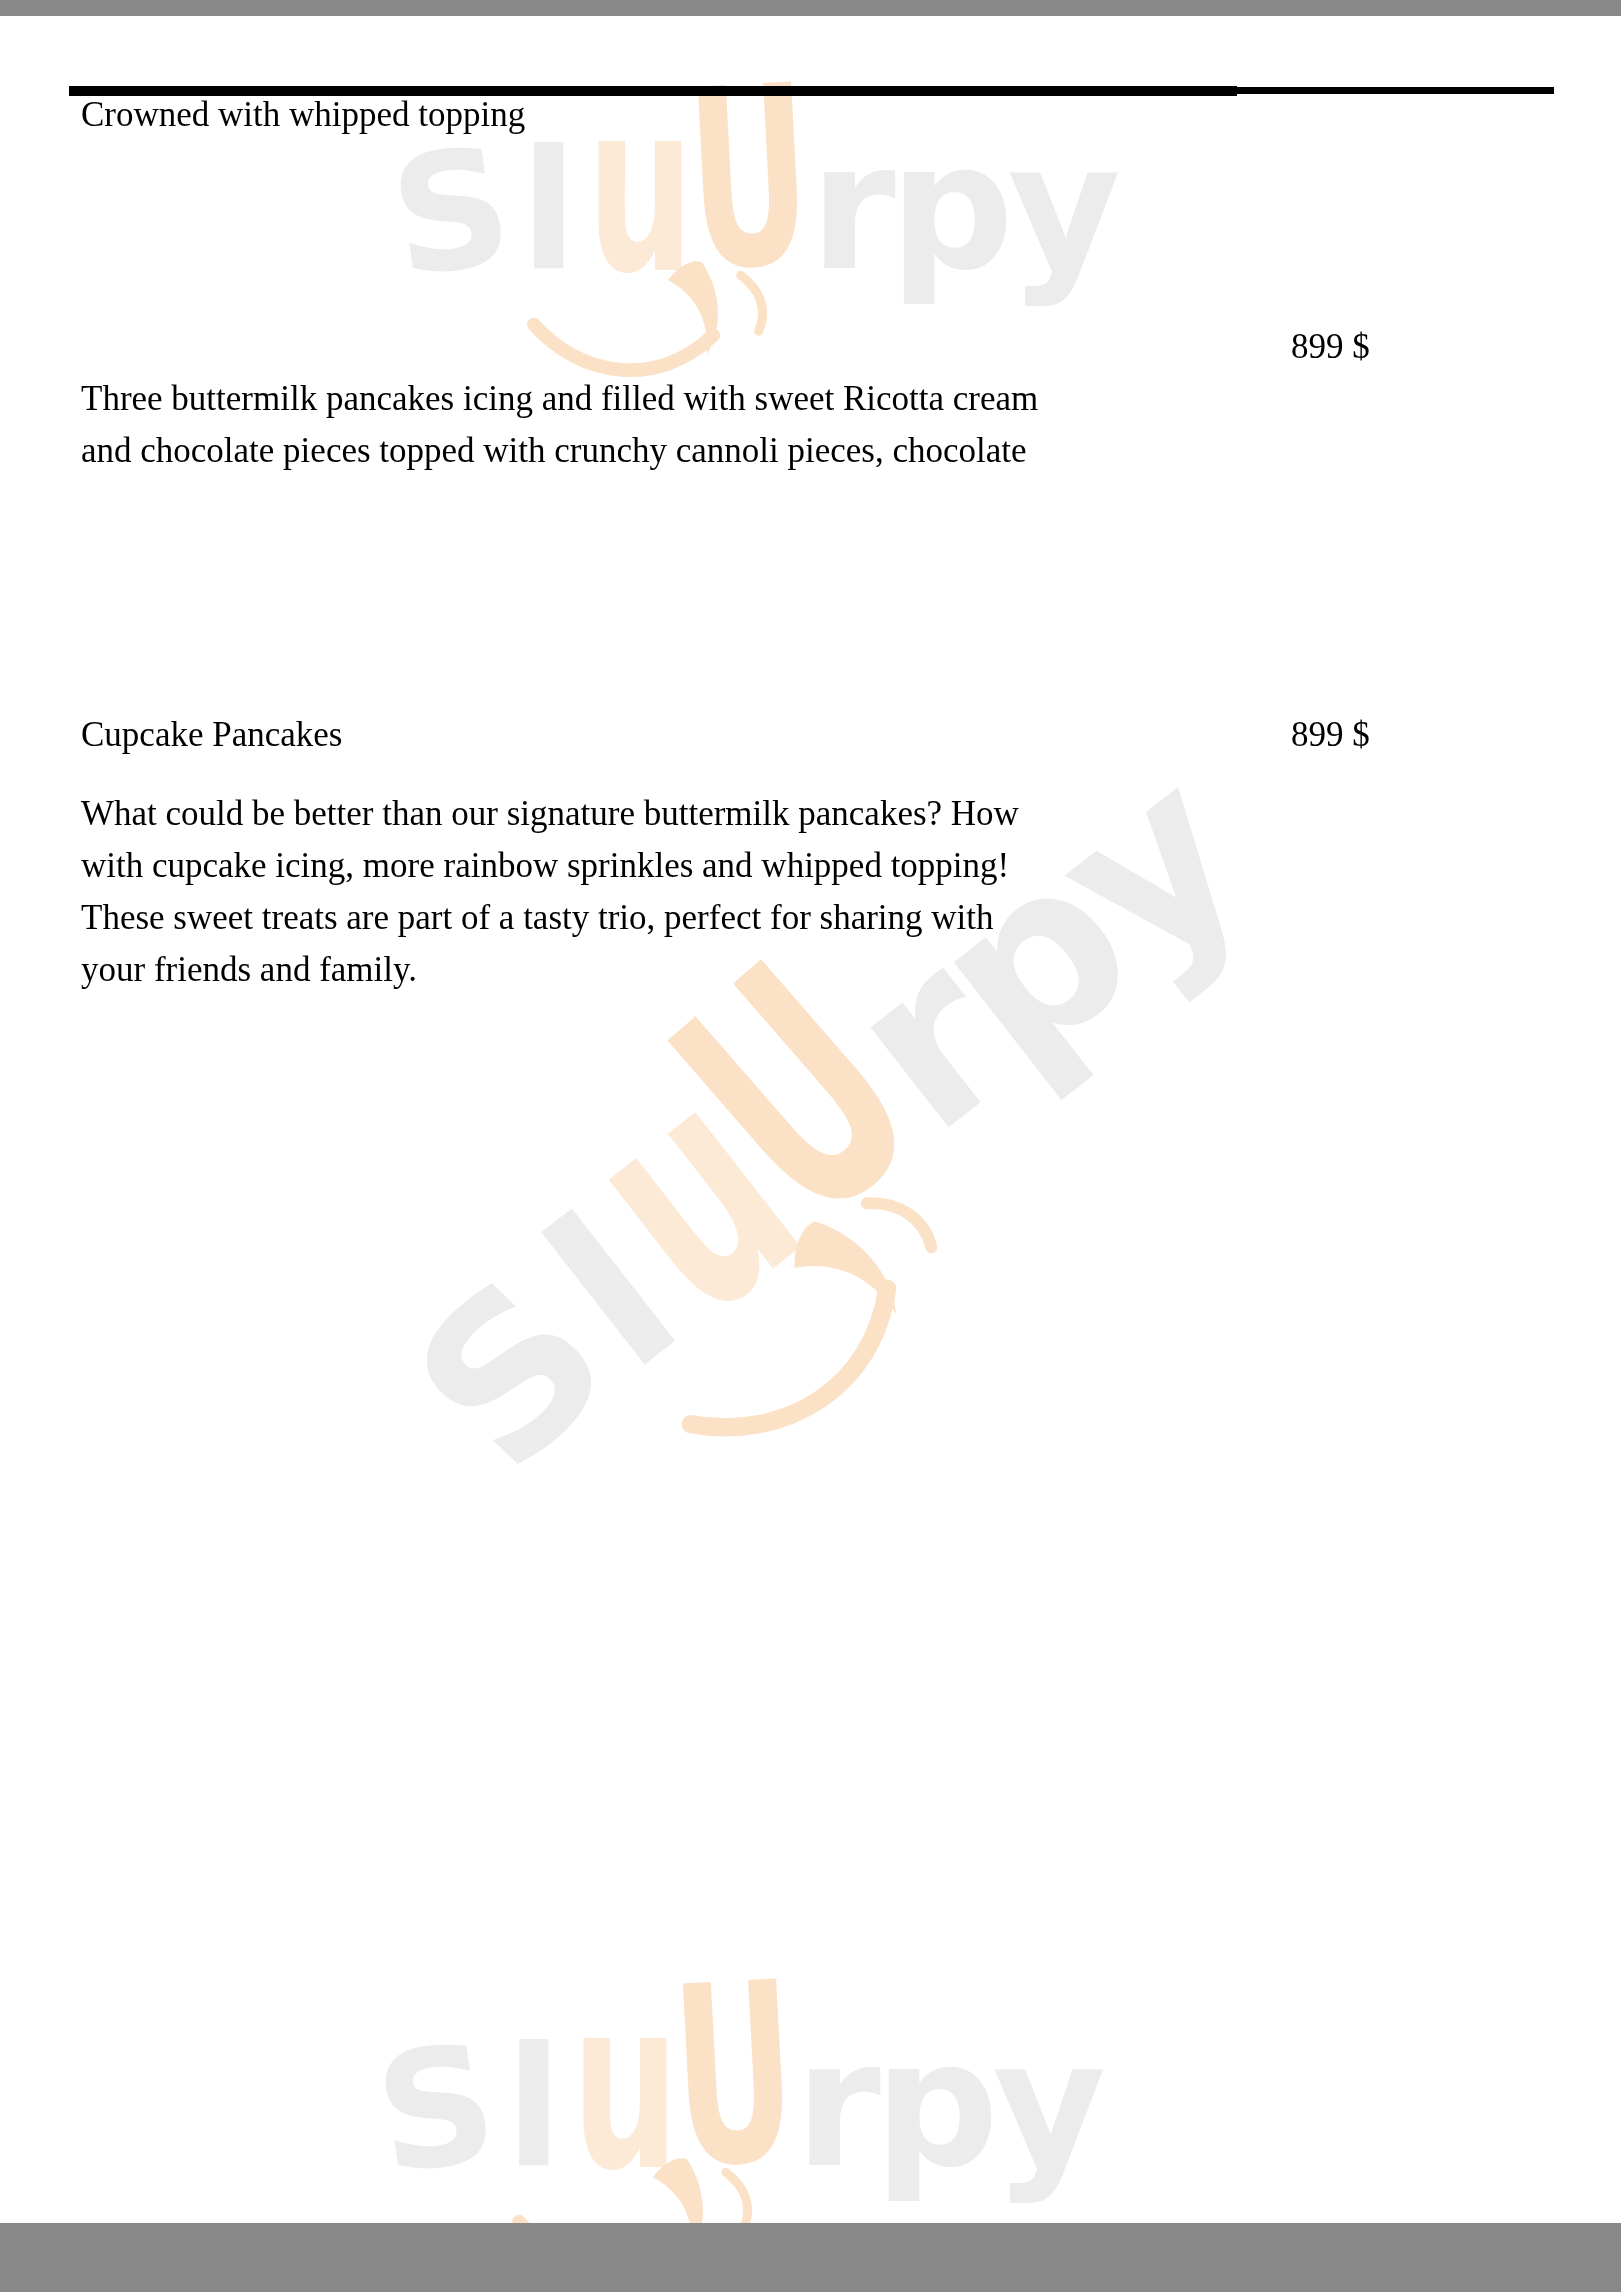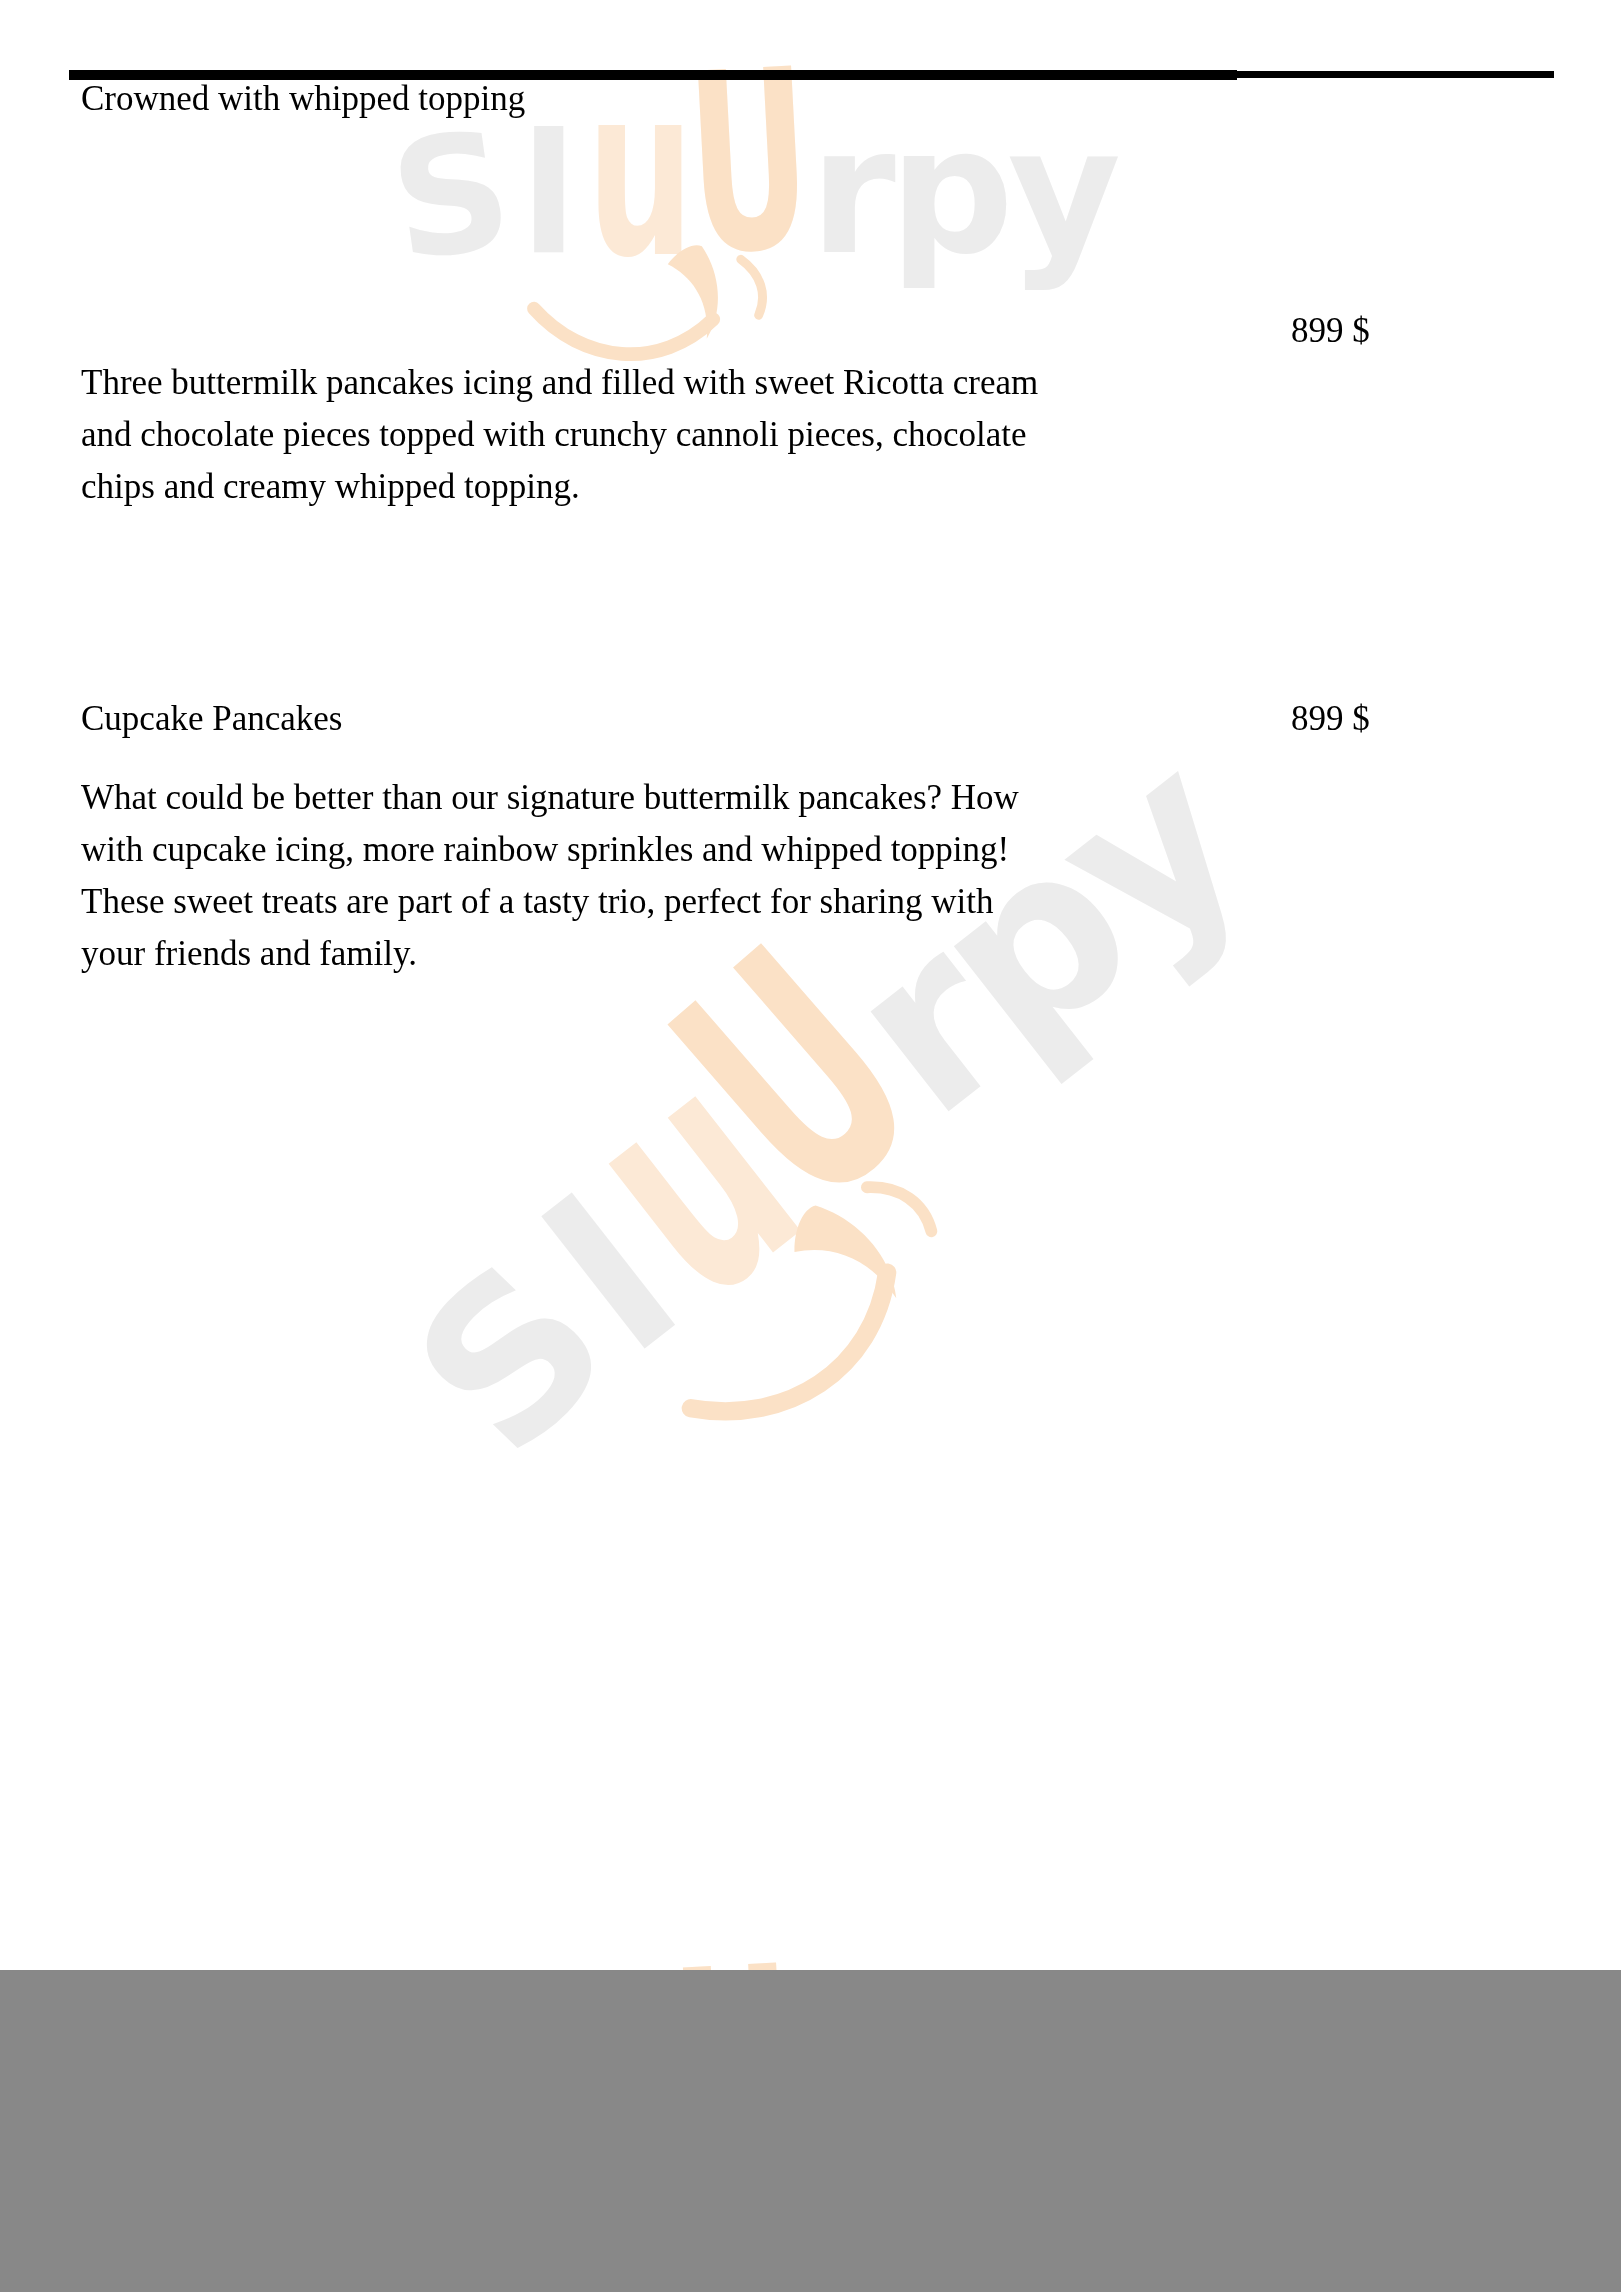--- a/index.html
+++ b/index.html
@@ -1,19 +1,19 @@
 <!DOCTYPE html>
 <html><head>
 <meta charset="utf-8">
 <style>
   html,body{margin:0;padding:0;background:#888;}
   .page{
     position:relative;
-    width:1621px;height:1970px;
-    margin:0 auto;
+    width:1621px;height:2207px;
+    margin:16px auto;
     background:#ffffff;
     overflow:hidden;
     font-family:"Liberation Serif", serif;
     color:#000;
   }
   .rule{position:absolute;background:#000;z-index:3;}
   .rule-top-left{left:69px;top:70px;width:1168px;height:9.8px;}
   .rule-top-right{left:1237px;top:71px;width:317px;height:6.9px;}
   .rule-bottom{left:74px;top:2285px;width:1482px;height:2.9px;background:#111;}
   .txt{
@@ -77,21 +77,20 @@
   <div class="rule rule-top-left"></div>
   <div class="rule rule-top-right"></div>
   <div class="rule rule-bottom"></div>
 
   <div class="txt intro">Crowned with whipped topping</div>
 
   <div class="txt item-price-1">899 $</div>
   <div class="txt item-desc-1">
     <div class="desc-line">Three buttermilk pancakes icing and filled with sweet Ricotta cream</div>
     <div class="desc-line">and chocolate pieces topped with crunchy cannoli pieces, chocolate</div>
-    <div class="desc-line">chips and creamy whipped topping.</div>
   </div>
 
   <div class="txt item-name-2">Cupcake Pancakes</div>
   <div class="txt item-price-2">899 $</div>
   <div class="txt item-desc-2">
     <div class="desc-line">What could be better than our signature buttermilk pancakes? How</div>
     <div class="desc-line">with cupcake icing, more rainbow sprinkles and whipped topping!</div>
     <div class="desc-line">These sweet treats are part of a tasty trio, perfect for sharing with</div>
     <div class="desc-line">your friends and family.</div>
   </div>

